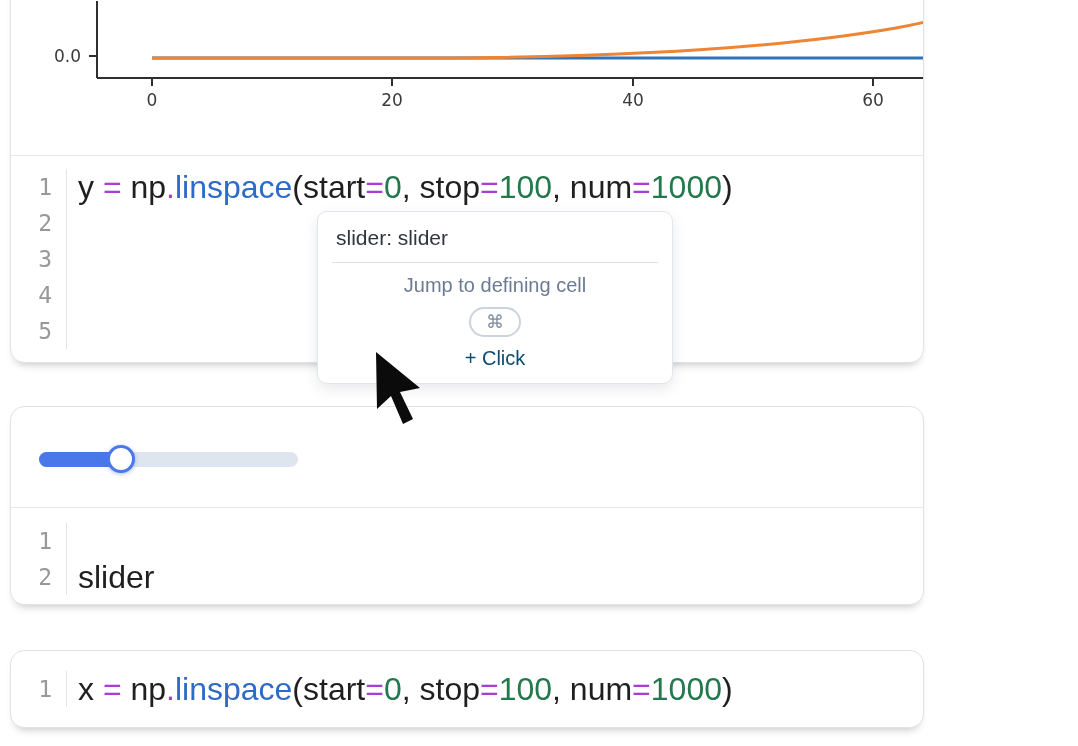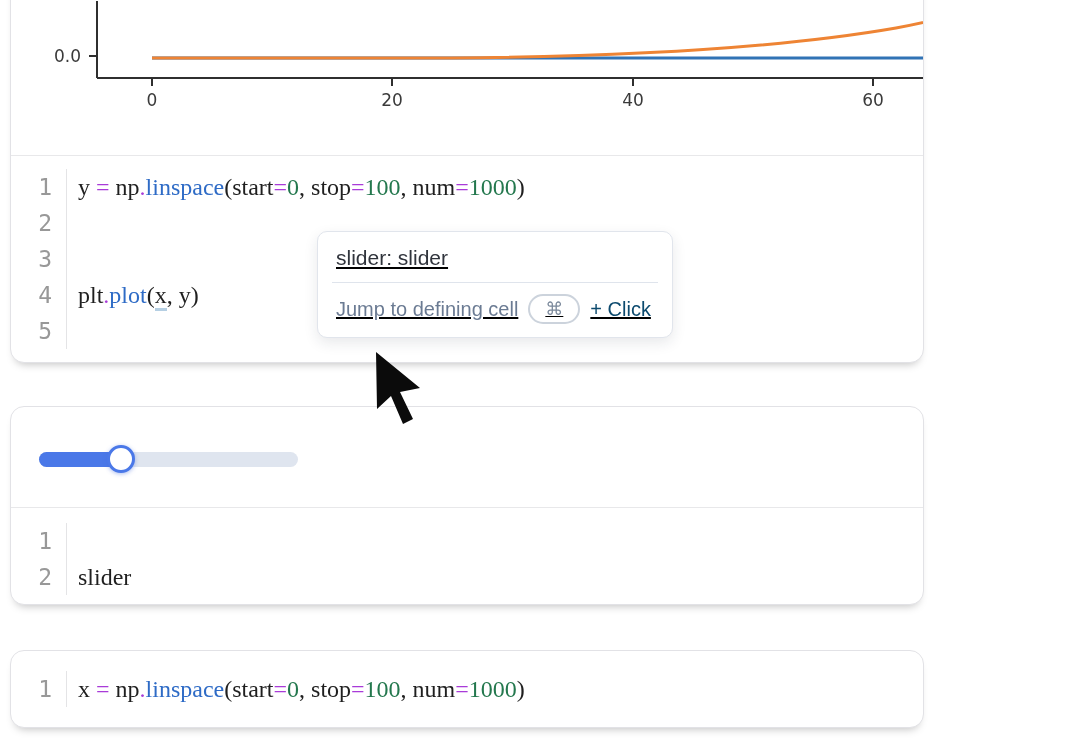--- a/index.html
+++ b/index.html
@@ -13,22 +13,22 @@
           box-shadow:0 6px 9px -5px rgba(0,0,0,0.25); }
   .cell-output { position:relative; width:100%; overflow:hidden; }
   .out-divider { border-top:1px solid #e8e8ea; }
 
   
   .editor { width:100%; }
   .cl { display:flex; align-items:center; height:36px; }
   .lnum { display:inline-block; width:56px; padding-right:14px; text-align:right;
           color:#989898; font-family:"DejaVu Sans Mono", monospace; font-size:23px;
           border-right:1px solid #e4e4e6; height:36px; line-height:36px; flex:none;}
-  .lcode { padding-left:11px; font-family:Liberation Serif, serif;
-           font-size:24px; line-height:36px; white-space:pre; color:#1f1f1f; }
+  .lcode { padding-left:11px; font-family:Liberation Sans, sans-serif;
+           font-size:32px; line-height:36px; white-space:pre; color:#1f1f1f; }
   .tok.v { color:#1f1f1f; }
   .tok.o { color:#a93bd8; }
   .tok.f { color:#2e6bc6; }
   .tok.n { color:#24784e; }
   .tok.u  { border-bottom:3px solid #b5cfe3; }
   .tok.uh { border-bottom:4px solid #b5cfe3; }
 
   
   #cell-0 { top:-40px; height:403px; }
   #cell-0 .cell-output { height:194px; }
@@ -46,26 +46,26 @@
   
   .slider-track { position:absolute; left:28px; top:45px; width:259px; height:15px;
                   border-radius:8px; background:#dfe5ef; }
   .slider-fill  { position:absolute; left:0; top:0; height:15px; width:90px;
                   border-radius:8px; background:#4a78e8; }
   .slider-thumb { position:absolute; left:96px; top:38px; width:28px; height:28px;
                   border-radius:50%; background:#fff; border:3px solid #4a78e8;
                   box-shadow:0 1px 4px rgba(70,110,220,0.45); }
 
   
-  .tooltip { position:absolute; left:317px; top:231px; width:356px; z-index:5;
+  .tooltip { position:absolute; left:317px; top:211px; width:356px; z-index:5;
              background:#fff; border:1px solid #e1e5ec; border-radius:10px;
-             box-shadow:0 5px 14px rgba(30,40,60,0.10);text-decoration:underline; }
+             box-shadow:0 5px 14px rgba(30,40,60,0.10); }
   .tt-title { padding:14px 18px 12px 18px; font-size:21px; color:#30343c; }
   .tt-row { border-top:1px solid #dfe4ec; margin:0 14px; display:flex;
-            align-items:center; padding:11px 4px 13px 4px; gap:10px; }
+            align-items:center; padding:11px 4px 13px 4px; gap:10px;flex-direction:column; }
   .tt-action { font-size:20px; color:#6b7b93; }
   .tt-key { display:inline-flex; align-items:center; justify-content:center;
             min-width:52px; height:30px; border:2px solid #ccd3dc; border-radius:15px;
             color:#7c8a9c; font-size:18px; background:#fff; }
   .tt-suffix { font-size:20px; color:#0c4a6e; }
 
   
   .cursor { position:absolute; left:0; top:0; width:1078px; height:746px;
             pointer-events:none; z-index:10; }
 </style>
@@ -106,21 +106,20 @@
         <div class="cl">
           <span class="lnum">2</span>
           <span class="lcode"></span>
         </div>
         <div class="cl">
           <span class="lnum">3</span>
           <span class="lcode"></span>
         </div>
         <div class="cl">
           <span class="lnum">4</span>
-          <span class="lcode"><span class="tok v">plt</span><span class="tok o">.</span><span class="tok f">plot</span><span class="tok v">(</span><span class="tok v u">x</span><span class="tok v">, y)</span></span>
         </div>
         <div class="cl">
           <span class="lnum">5</span>
         </div>
       </div>
   </div>
 
   <div class="cell" id="cell-1">
     <div class="cell-output">
       <div class="slider-track">

